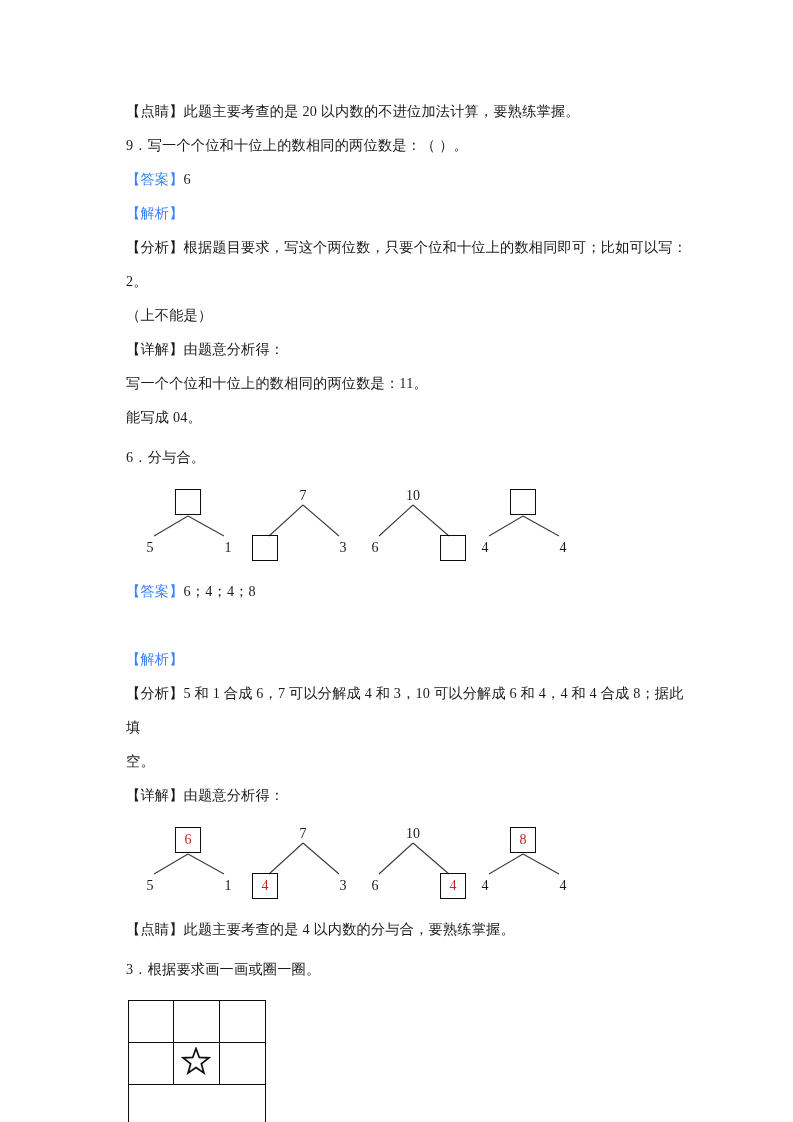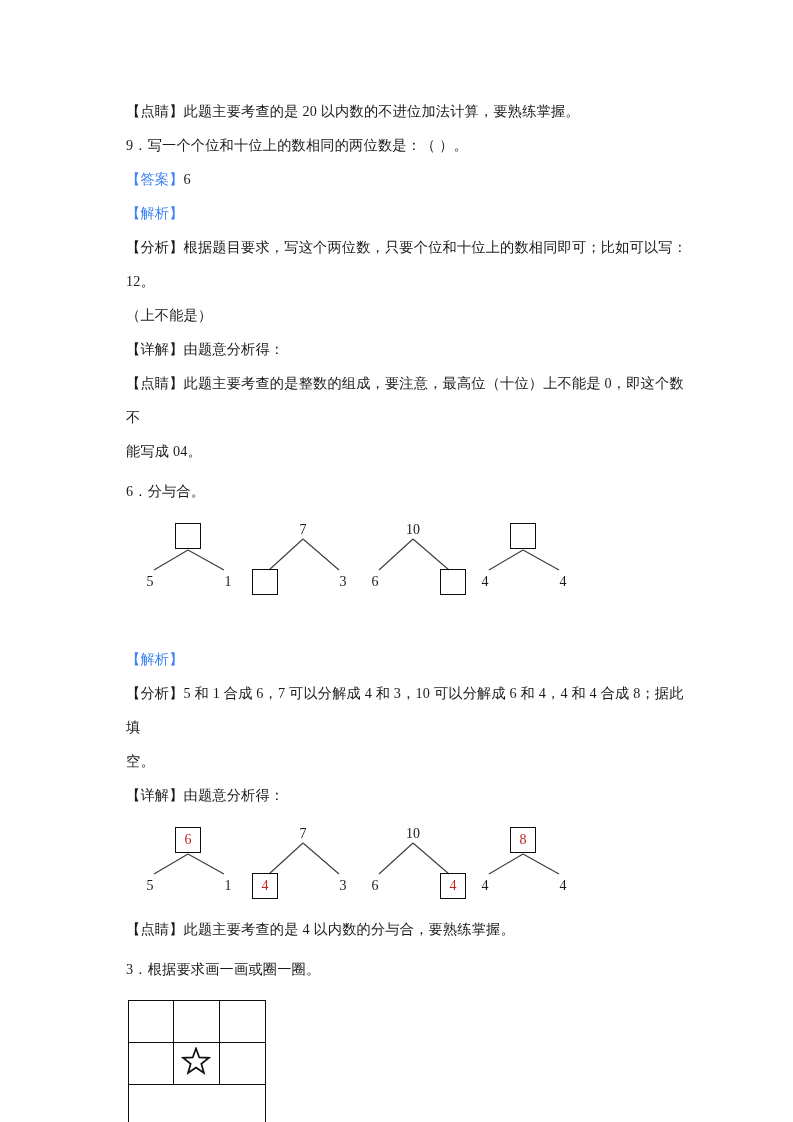--- a/index.html
+++ b/index.html
@@ -128,24 +128,24 @@
   <div class="content">
 
     <div class="para">【点睛】此题主要考查的是 20 以内数的不进位加法计算，要熟练掌握。</div>
 
     <div class="para qnum">9．写一个个位和十位上的数相同的两位数是：（          ）。</div>
 
     <div class="para"><span class="tag-blue">【答案】</span><span>6</span></div>
 
     <div class="para"><span class="tag-blue">【解析】</span></div>
 
-    <div class="para">【分析】根据题目要求，写这个两位数，只要个位和十位上的数相同即可；比如可以写：12。</div>
+    <div class="para">【分析】根据题目要求，写这个两位数，只要个位和十位上的数相同即可；比如可以写：2。</div>
     <div class="para">（上不能是）</div>
     <div class="para">【详解】由题意分析得：</div>
-    <div class="para">【点睛】此题主要考查的是整数的组成，要注意，最高位（十位）上不能是 0，即这个数不</div>
+    <div class="para">写一个个位和十位上的数相同的两位数是：11。</div>
     <div class="para">能写成 04。</div>
 
     <div class="sp-6"></div>
     <div class="para qnum">6．分与合。</div>
 
     <div class="sp-6"></div>
     <div class="tree-row" id="tree-row-question">
         <div class="tree" style="left: 10px;">
           <svg viewBox="0 0 120 84">
             <line x1="52" y1="36" x2="18" y2="56" stroke="#3b3b3b" stroke-width="1.1"></line>
@@ -178,20 +178,21 @@
             <line x1="52" y1="36" x2="18" y2="56" stroke="#3b3b3b" stroke-width="1.1"></line>
             <line x1="52" y1="36" x2="88" y2="56" stroke="#3b3b3b" stroke-width="1.1"></line>
           </svg>
           <div class="node boxed" style="left: 39px; top: 9px;"></div>
           <div class="node plain" style="left: 2px; top: 61px; width: 24px;">4</div>
           <div class="node plain" style="left: 80px; top: 61px; width: 24px;">4</div>
         </div>
       </div>
 
     <div class="sp-10"></div>
+    <div class="para"><span class="tag-blue">【答案】</span><span>6；4；4；8</span></div>
 
     <div class="sp-34"></div>
     <div class="para"><span class="tag-blue">【解析】</span></div>
 
     <div class="para">【分析】5 和 1 合成 6，7 可以分解成 4 和 3，10 可以分解成 6 和 4，4 和 4 合成 8；据此填</div>
     <div class="para">空。</div>
     <div class="para">【详解】由题意分析得：</div>
 
     <div class="sp-6"></div>
     <div class="tree-row" id="tree-row-answer">

